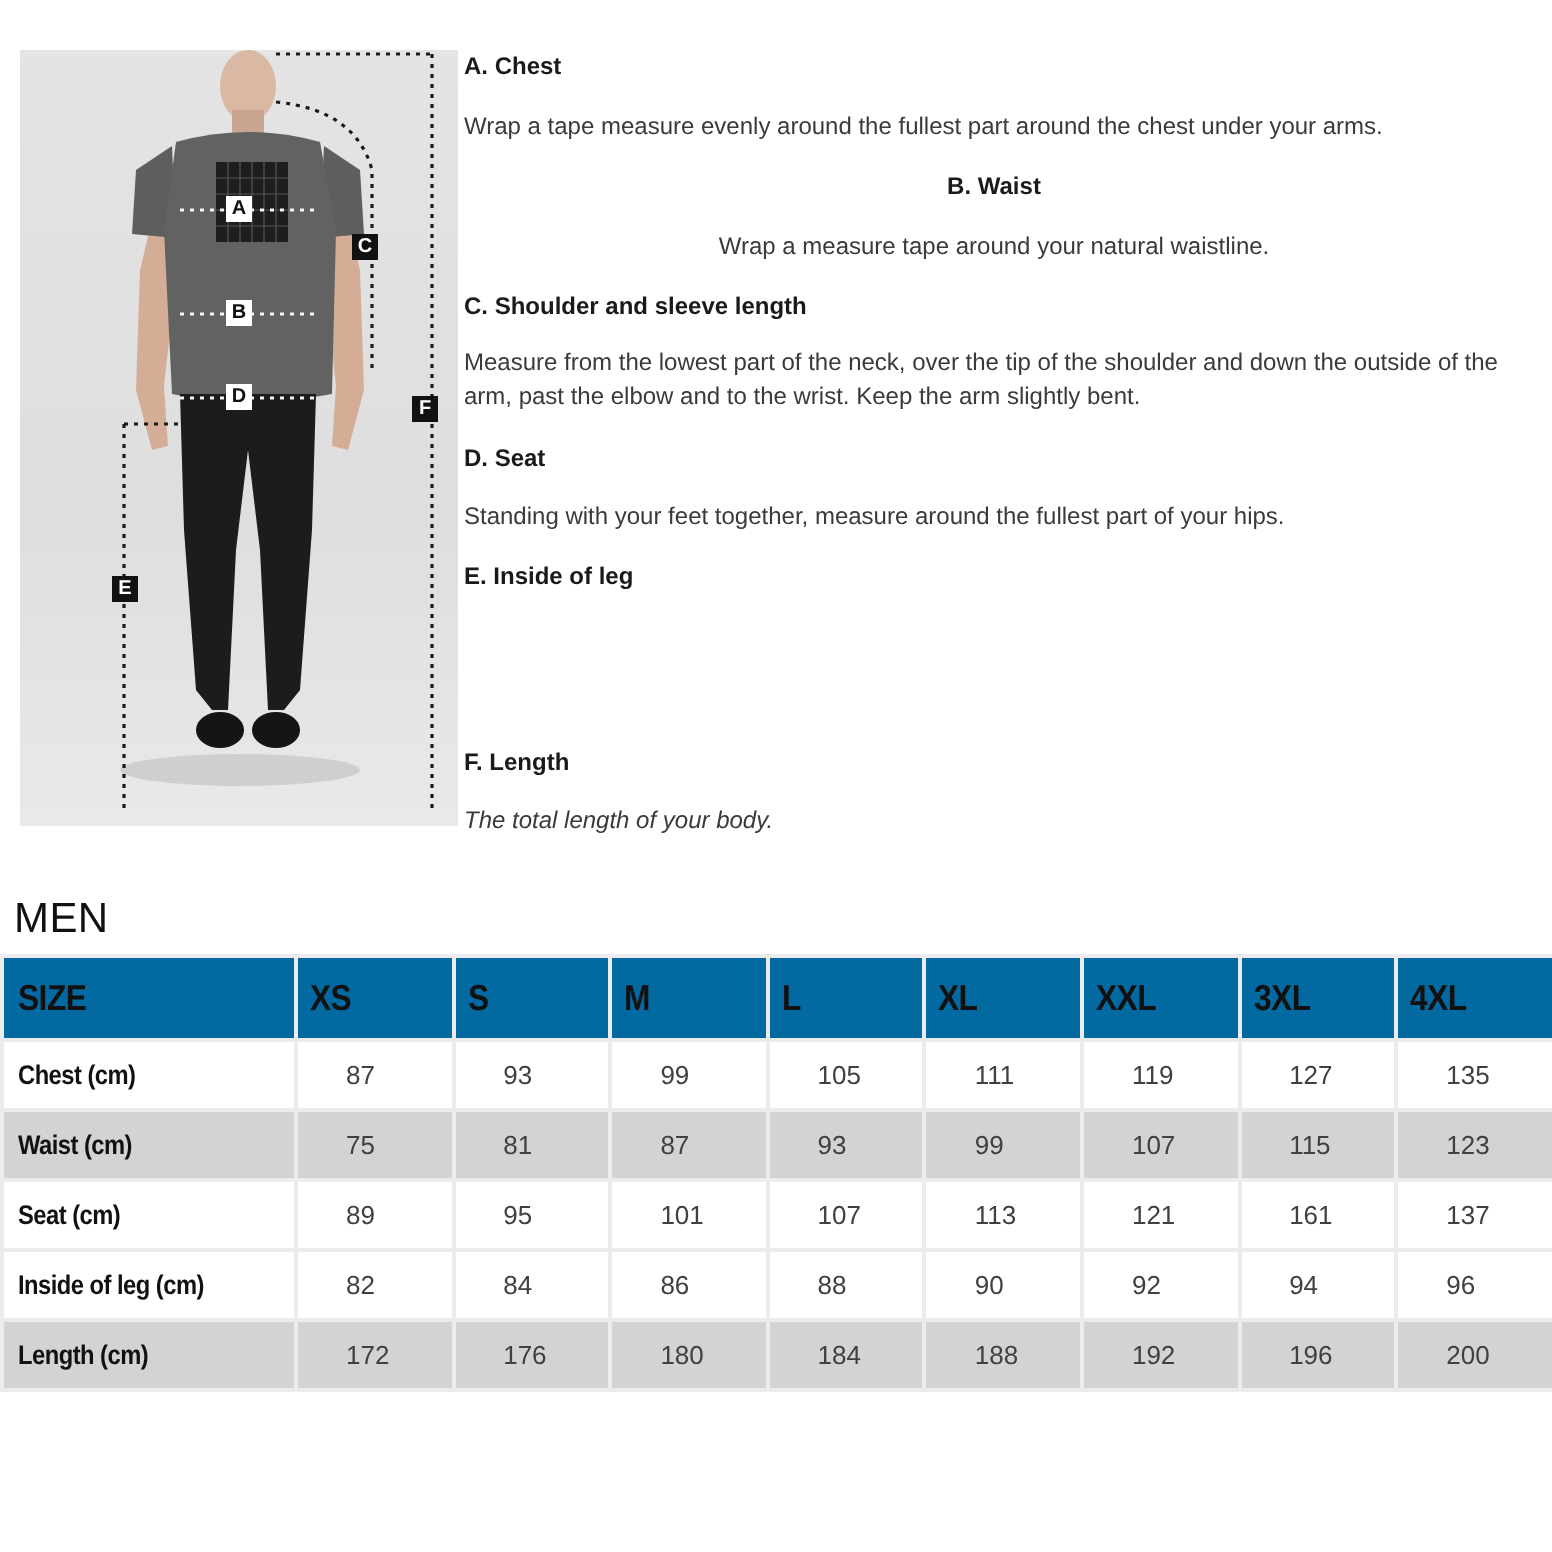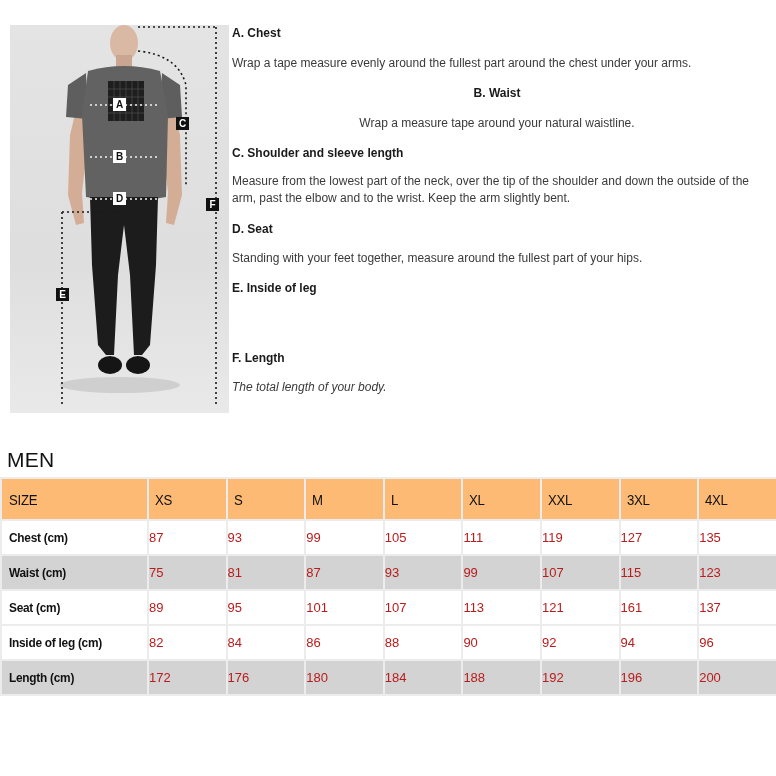--- a/index.html
+++ b/index.html
@@ -19,23 +19,23 @@
     .inst-body { font-size: 12px; color: #3a3a3a; line-height: 17px; margin: 0; }
 
     
     .section-title { position: absolute; left: 7px; top: 448px; font-size: 21px; color: #111; margin: 0; font-weight: normal; letter-spacing: 0.2px; }
 
     
     .size-table { position: absolute; left: 0; top: 477px; border-collapse: collapse; table-layout: fixed; width: 776px; }
     .size-table col.c0 { width: 147px; }
     .size-table col.cn { width: 78.6px; }
     .size-table th, .size-table td { border: 2px solid #ececec; padding: 0 0 0 6px; text-align: left; vertical-align: middle; }
-    .size-table th { background: #fdba74; height: 40px; font-weight: normal; font-size: 15px; color: #111; font-family: "Liberation Sans", sans-serif; letter-spacing: -0.3px; transform-origin: left; }
+    .size-table th { background: #0369a1; height: 40px; font-weight: bold; font-size: 18px; color: #111; font-family: "Liberation Sans", sans-serif; letter-spacing: -0.3px; transform-origin: left; }
     .size-table th:first-child { padding-left: 7px; }
-    .size-table td { font-size: 13px; color: #b91c1c; height: 33px; padding-left: 0; }
+    .size-table td { font-size: 13px; color: #404040; height: 33px; padding-left: 24px; }
     .size-table td.row-label { font-weight: bold; font-size: 13.5px; color: #111; padding-left: 7px; letter-spacing: -0.3px; }
     .size-table tr.shade td { background: #d3d3d3; }
     .size-table tr.plain td { background: #ffffff; }
     .size-table tr.tall td { height: 46px; }
     .size-table tr.tall td.val { vertical-align: top; padding-top: 12px; }
     .cond { display: inline-block; transform: scaleX(0.88); transform-origin: left; white-space: nowrap; }
   </style>
 </head>
 <body>
 
@@ -107,21 +107,21 @@
     <p class="inst-title">C. Shoulder and sleeve length</p>
     <p class="inst-body" style="margin-top:12px;">Measure from the lowest part of the neck, over the tip of the shoulder and down the outside of the arm, past the elbow and to the wrist. Keep the arm slightly bent.</p>
   </div>
   <div class="inst-block" style="top:197px;">
     <p class="inst-title">D. Seat</p>
     <p class="inst-body" style="margin-top:13px;">Standing with your feet together, measure around the fullest part of your hips.</p>
   </div>
   <div class="inst-block" style="top:256px;">
     <p class="inst-title">E. Inside of leg</p>
   </div>
-  <div class="inst-block" style="top:326px;">
+  <div class="inst-block" style="top:349px;">
     <p class="inst-title">F. Length</p>
     <p class="inst-body" style="margin-top:13px;font-style:italic;">The total length of your body.</p>
   </div>
 </div>
 
 <h2 class="section-title">MEN</h2>
 
 <table class="size-table">
   <colgroup>
     <col class="c0">

